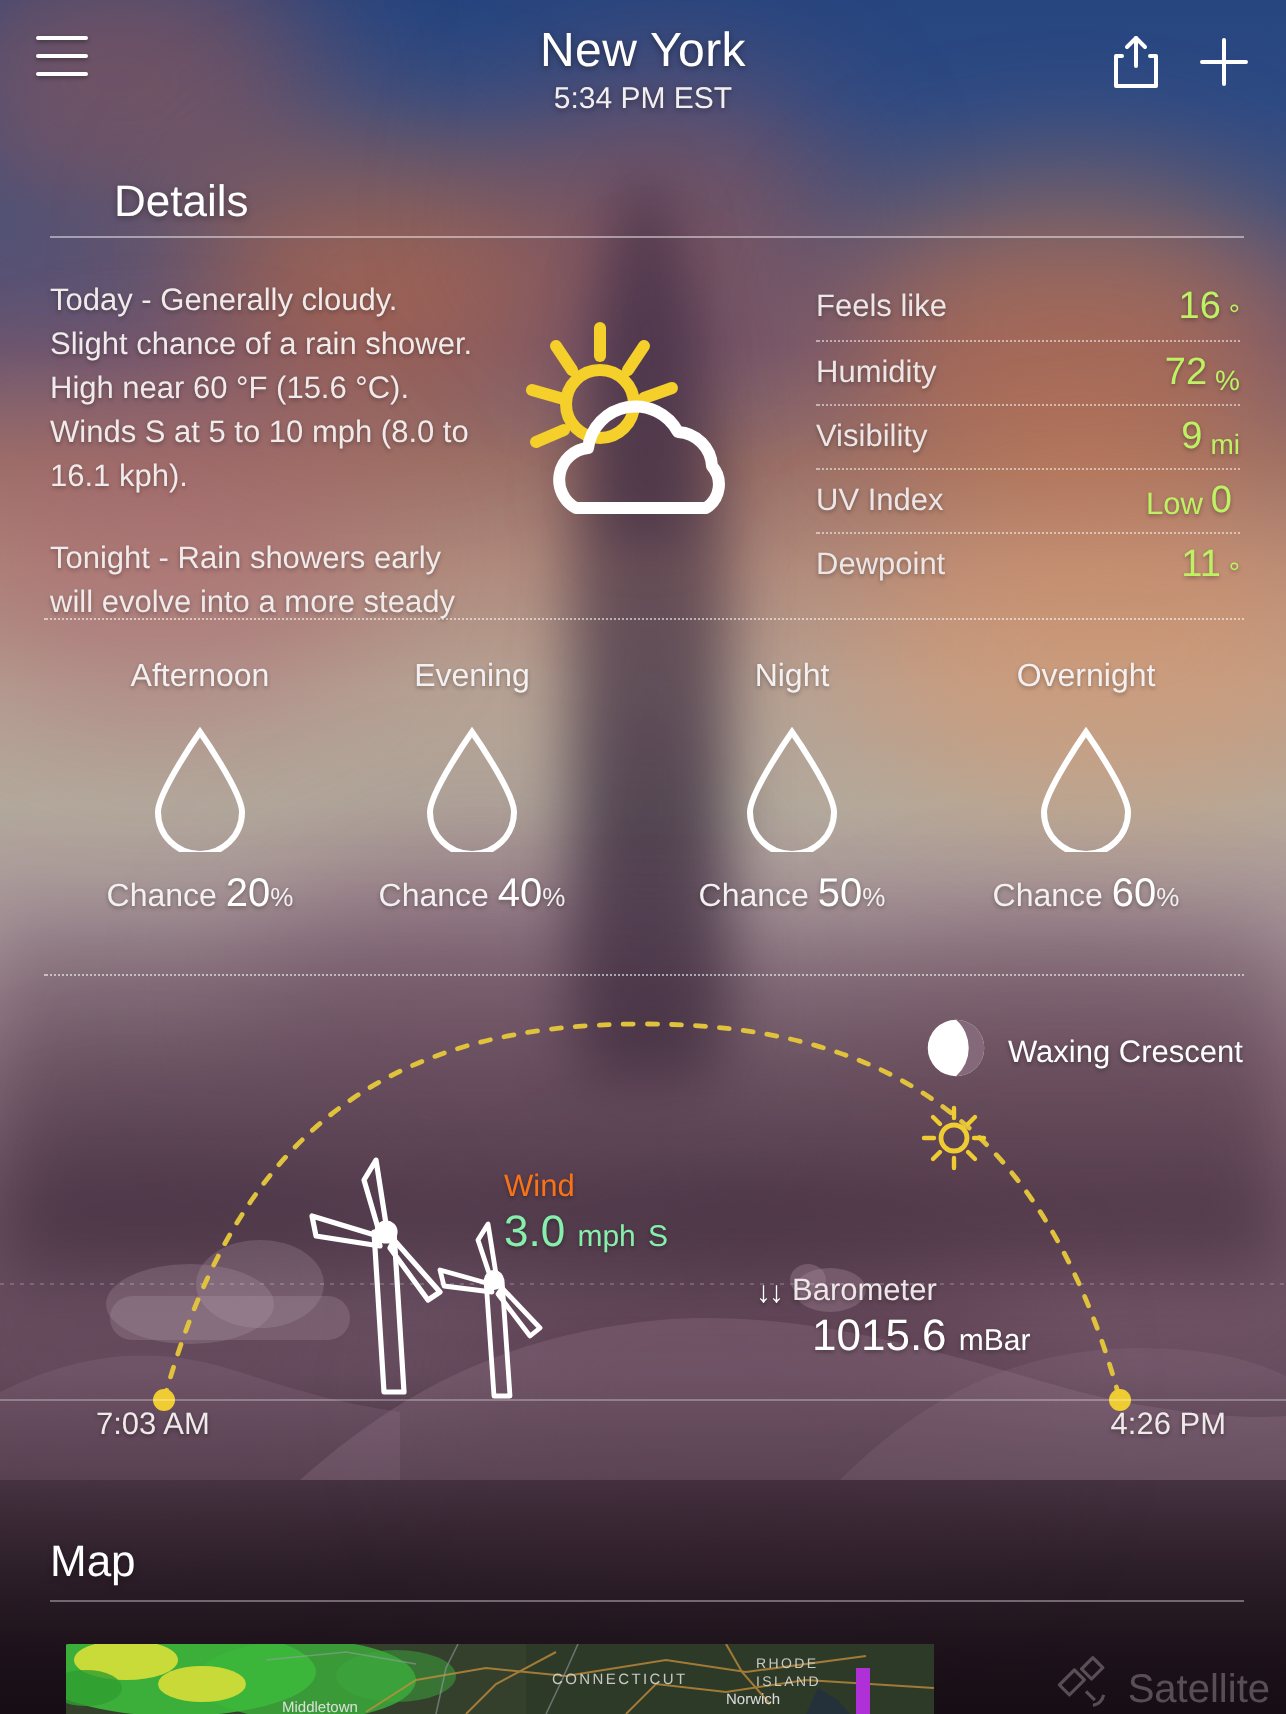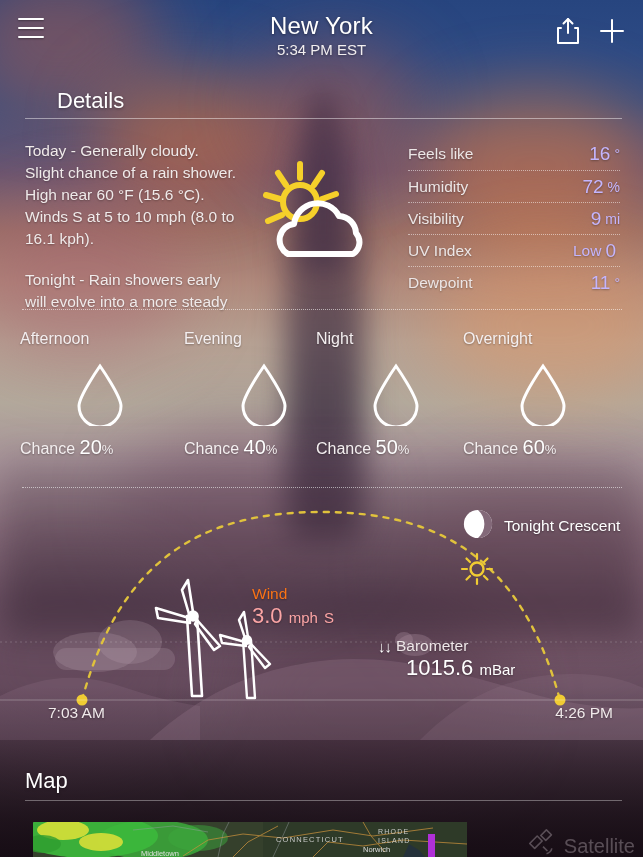--- a/index.html
+++ b/index.html
@@ -110,35 +110,35 @@
 
   
   .stats { position:absolute; left:408px; top:138px; width:212px; }
   .stat-row {
     position:relative; height:32px; display:flex; align-items:center;
     justify-content:space-between;
   }
   .stat-row + .stat-row { border-top:1px dotted rgba(255,255,255,.5); }
   .stat-label { font-size:15.5px; color:#ece6e6; text-shadow:0 1px 2px rgba(0,0,0,.3); }
   .stat-val {
-    font-size:19px; color:#c4b5fd; text-shadow:0 1px 2px rgba(0,0,0,.3);
-    display:flex; align-items:center; gap:4px;
+    font-size:19px; color:#bef264; text-shadow:0 1px 2px rgba(0,0,0,.3);
+    display:flex; align-items:flex-end; gap:4px;
   }
   .stat-val .unit { font-size:14px; }
   .stat-val .pre { font-size:15.5px; }
 
   .divider-dotted {
     position:absolute; left:22px; width:600px; height:0;
     border-top:1px dotted rgba(255,255,255,.55);
   }
 
   
   .precip { position:absolute; left:0; top:330px; width:643px; height:145px; }
   .precip-col {
-    position:absolute; top:0; width:160px; text-align:left;
+    position:absolute; top:0; width:160px; text-align:center;
   }
   .precip-name {
     font-size:16px; color:#f4eff0; text-shadow:0 1px 2px rgba(0,0,0,.3);
   }
   .drop { margin:14px auto 0; width:54px; height:64px; }
   .precip-chance {
     margin-top:10px; font-size:16px; color:#f4eff0;
     text-shadow:0 1px 2px rgba(0,0,0,.3);
   }
   .precip-chance b { font-weight:400; font-size:20px; color:#fff; }
@@ -148,21 +148,21 @@
   .astro { position:absolute; left:0; top:490px; width:643px; height:250px; }
   .astro svg { position:absolute; left:0; top:0; }
 
   .moon-row {
     position:absolute; left:462px; top:508px; display:flex; align-items:center; gap:10px;
   }
   .moon-label { font-size:15.5px; color:#fff; text-shadow:0 1px 2px rgba(0,0,0,.35); }
 
   .wind-block { position:absolute; left:252px; top:585px; }
   .wind-lbl { font-size:15.5px; color:#f97316; text-shadow:0 1px 2px rgba(0,0,0,.3); }
-  .wind-val { font-size:22px; color:#fca5a5; text-shadow:0 1px 2px rgba(0,0,0,.3); }
+  .wind-val { font-size:22px; color:#86efac; text-shadow:0 1px 2px rgba(0,0,0,.3); }
   .wind-val .unit { font-size:15px; }
 
   .baro-block { position:absolute; left:378px; top:637px; }
   .baro-head {
     display:flex; align-items:center; gap:5px;
     font-size:15.5px; color:#eee6e8; text-shadow:0 1px 2px rgba(0,0,0,.3);
   }
   .baro-arrows { color:#fff; font-size:15px; letter-spacing:-1px; }
   .baro-val { font-size:22px; color:#fff; margin-left:28px; text-shadow:0 1px 2px rgba(0,0,0,.3); }
   .baro-val .unit { font-size:15px; }
@@ -302,21 +302,21 @@
       <svg viewBox="0 0 54 64" width="54" height="64">
         <path d="M27 4 C27 4 6 34 6 44 A21 21 0 0 0 48 44 C48 34 27 4 27 4 Z" fill="none" stroke="#ffffff" stroke-width="3"></path>
       </svg>
     </div>
     <div class="precip-chance">
       <span>Chance</span>
       <b>20</b><span class="pct">%</span>
     </div>
   </div>
 
-  <div class="precip-col" style="left:184px;">
+  <div class="precip-col" style="left:156px;">
     <div class="precip-name">Evening</div>
     <div class="drop">
       <svg viewBox="0 0 54 64" width="54" height="64">
         <path d="M27 4 C27 4 6 34 6 44 A21 21 0 0 0 48 44 C48 34 27 4 27 4 Z" fill="none" stroke="#ffffff" stroke-width="3"></path>
       </svg>
     </div>
     <div class="precip-chance">
       <span>Chance</span>
       <b>40</b><span class="pct">%</span>
     </div>
@@ -410,21 +410,21 @@
   </div>
 </div>
 
 <div class="moon-row">
   <span>
     <svg viewBox="0 0 34 34" width="32" height="32">
       <circle cx="17" cy="17" r="15" fill="#ffffff"></circle>
       <path d="M17 2 A15 15 0 0 1 17 32 A20 20 0 0 0 17 2 Z" fill="rgba(120,92,110,.92)"></path>
     </svg>
   </span>
-  <span class="moon-label">Tonight Crescent</span>
+  <span class="moon-label">Waxing Crescent</span>
 </div>
 
 <div class="wind-block">
   <div class="wind-lbl">Wind</div>
   <div class="wind-val">
     <span>3.0</span>
     <span class="unit">mph</span>
     <span class="unit">S</span>
   </div>
 </div>

